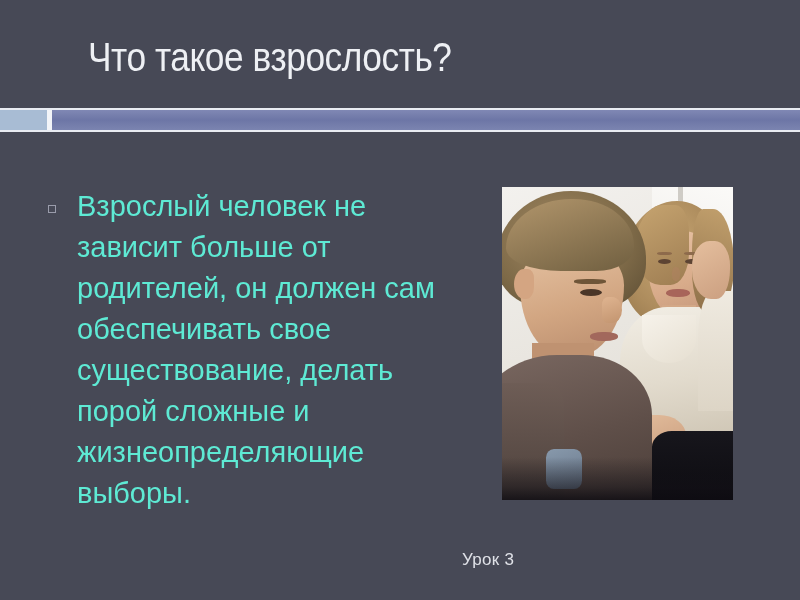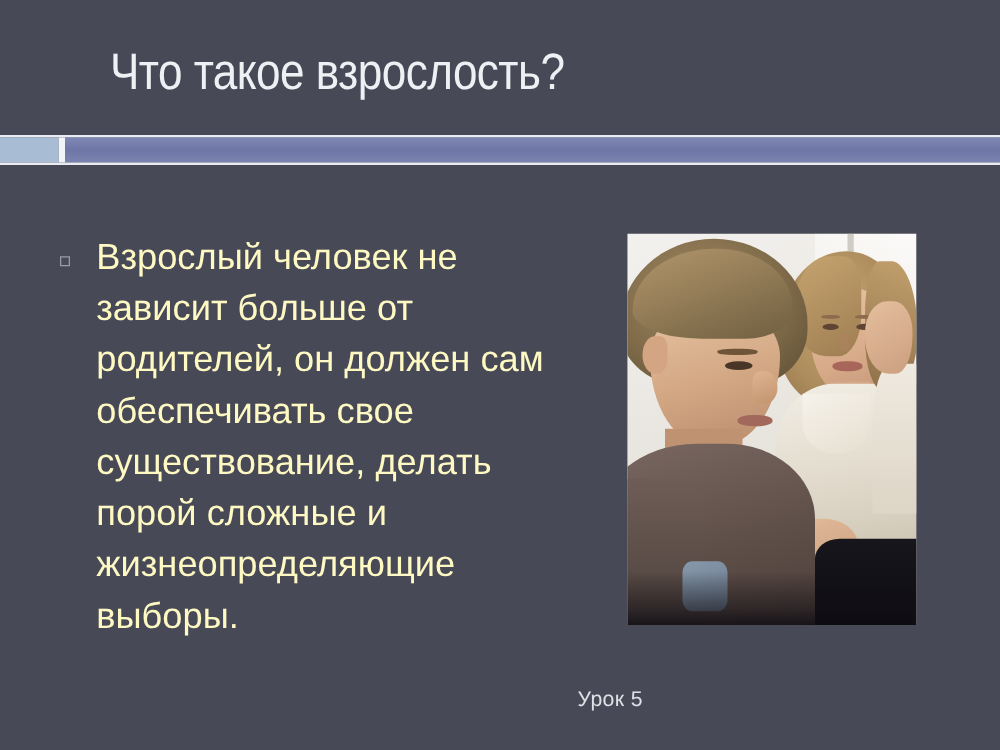--- a/index.html
+++ b/index.html
@@ -94,21 +94,21 @@
     top: 19px;
     width: 8px;
     height: 8px;
     border: 1px solid #9a9cab;
     box-sizing: border-box;
   }
   #bullet-text {
     margin-left: 33px;
     font-size: 29px;
     line-height: 41px;
-    color: #fef9c3;
+    color: #5eead4;
     font-weight: 400;
     text-align: left;
     white-space: pre-line;
   }
 
   
   #photo-frame {
     position: absolute;
     left: 502px;
     top: 187px;
@@ -339,15 +339,15 @@
     <div class="ph" id="ph-boy-eye"></div>
     <div class="ph" id="ph-boy-nose"></div>
     <div class="ph" id="ph-boy-mouth"></div>
     <div class="ph" id="ph-boy-neck"></div>
     <div class="ph" id="ph-boy-shirt"></div>
     <div class="ph" id="ph-boy-shoulder"></div>
     <div class="ph" id="ph-boy-print"></div>
     <div class="ph" id="ph-shadow"></div>
   </div>
 
-  <div id="footer-note">Урок 5</div>
+  <div id="footer-note">Урок 3</div>
 
 </div>
 
 </body></html>

